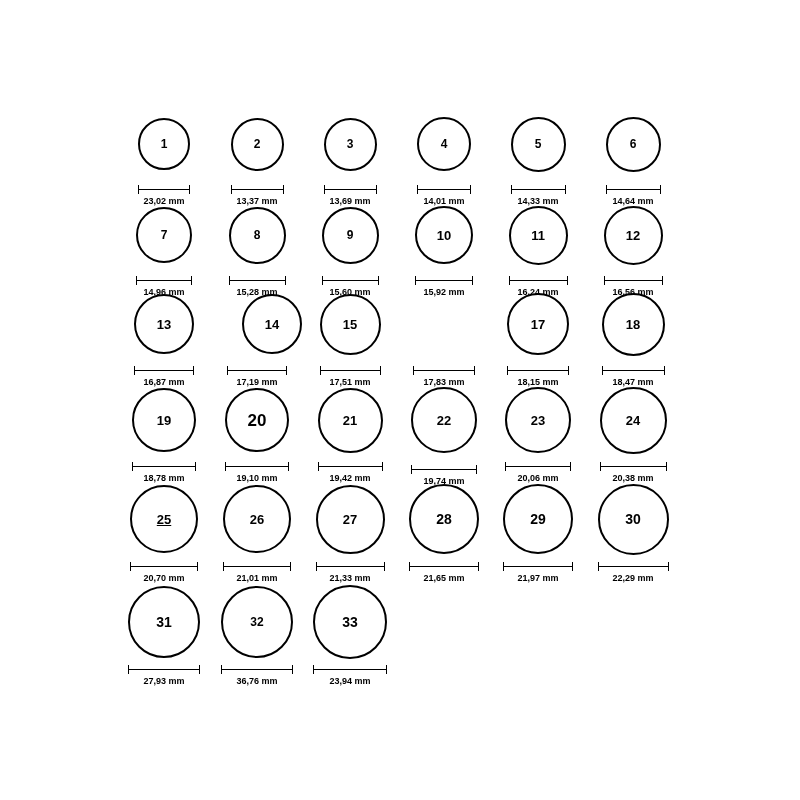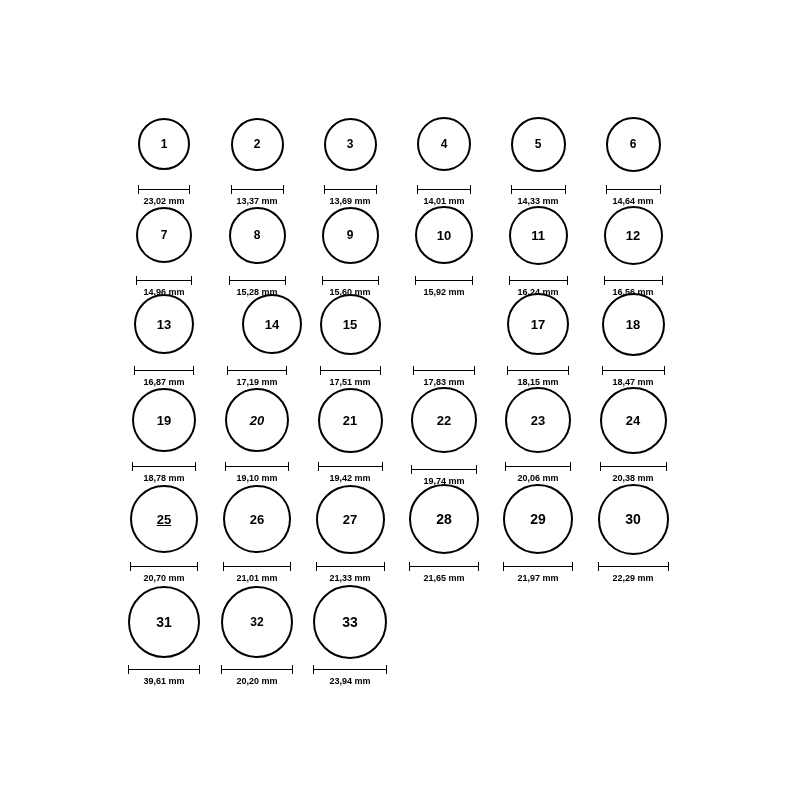--- a/index.html
+++ b/index.html
@@ -313,21 +313,21 @@
     <div class="size-cell" style="left: 132px; top: 462px; width: 64px;">
       <div class="dim" style="width: 64px;">
         <span class="dim-line"></span>
         <span class="dim-cap left"></span>
         <span class="dim-cap right"></span>
       </div>
       <div class="dim-text">18,78 mm</div>
     </div>
     <div class="size-cell" style="left: 225px; top: 388px; width: 64px;">
       <div class="ring" style="width: 64px; height: 64px;">
-        <span class="ring-label" style="font-size: 13px; font-style: italic;">20</span>
+        <span class="ring-label" style="font-size: 17px;">20</span>
       </div>
     </div>
     <div class="size-cell" style="left: 225px; top: 462px; width: 64px;">
       <div class="dim" style="width: 64px;">
         <span class="dim-line"></span>
         <span class="dim-cap left"></span>
         <span class="dim-cap right"></span>
       </div>
       <div class="dim-text">19,10 mm</div>
     </div>
@@ -465,34 +465,34 @@
       <div class="ring" style="width: 72px; height: 72px;">
         <span class="ring-label" style="font-size: 14px;">31</span>
       </div>
     </div>
     <div class="size-cell" style="left: 128px; top: 665px; width: 72px;">
       <div class="dim" style="width: 72px;">
         <span class="dim-line"></span>
         <span class="dim-cap left"></span>
         <span class="dim-cap right"></span>
       </div>
-      <div class="dim-text">39,61 mm</div>
+      <div class="dim-text">27,93 mm</div>
     </div>
     <div class="size-cell" style="left: 221px; top: 586px; width: 72px;">
       <div class="ring" style="width: 72px; height: 72px;">
         <span class="ring-label" style="font-size: 12px;">32</span>
       </div>
     </div>
     <div class="size-cell" style="left: 221px; top: 665px; width: 72px;">
       <div class="dim" style="width: 72px;">
         <span class="dim-line"></span>
         <span class="dim-cap left"></span>
         <span class="dim-cap right"></span>
       </div>
-      <div class="dim-text">20,20 mm</div>
+      <div class="dim-text">36,76 mm</div>
     </div>
     <div class="size-cell" style="left: 313px; top: 585px; width: 74px;">
       <div class="ring" style="width: 74px; height: 74px;">
         <span class="ring-label" style="font-size: 14px;">33</span>
       </div>
     </div>
     <div class="size-cell" style="left: 313px; top: 665px; width: 74px;">
       <div class="dim" style="width: 74px;">
         <span class="dim-line"></span>
         <span class="dim-cap left"></span>

